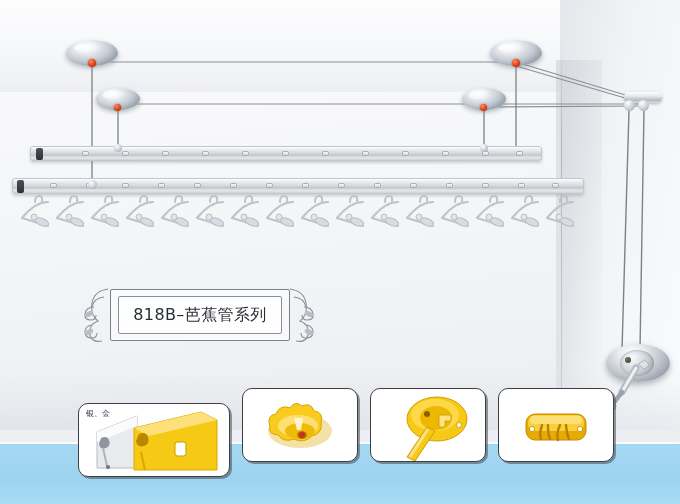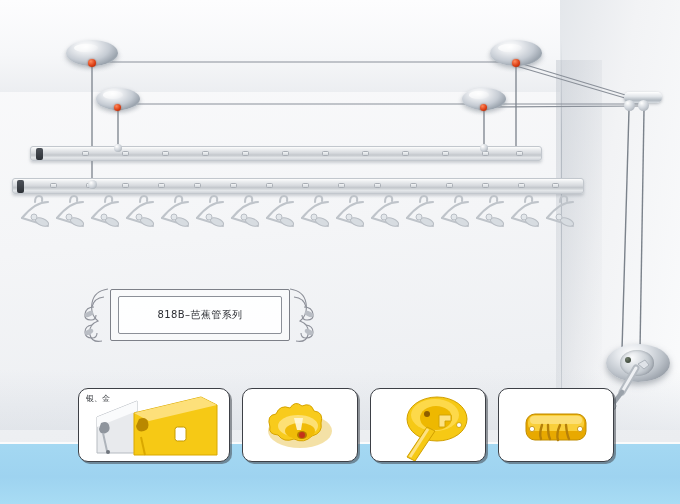--- a/index.html
+++ b/index.html
@@ -74,30 +74,30 @@
   .winder .dot{position:absolute;border-radius:50%;
     background:radial-gradient(circle at 35% 30%,#6f7a6a,#2f3a2d);}
 
   
   .plate{position:absolute;left:78px;top:285px;width:242px;height:58px;}
   .plate-outer{position:absolute;left:32px;top:4px;width:178px;height:50px;
     border:1.6px solid #7d8088;border-radius:2px;background:rgba(255,255,255,.55);}
   .plate-inner{position:absolute;left:40px;top:11px;width:162px;height:36px;
     border:1.2px solid #8c9098;border-radius:2px;background:rgba(255,255,255,.85);
     display:flex;align-items:center;justify-content:center;}
-  .plate-text{font-size:10px;color:#2b2d33;letter-spacing:.4px;white-space:nowrap;
+  .plate-text{font-size:16px;color:#2b2d33;letter-spacing:.4px;white-space:nowrap;
     font-family:"DejaVu Sans","Liberation Sans",sans-serif;}
   .flourish{position:absolute;top:0;width:46px;height:58px;}
 
   
   .thumbs{position:absolute;left:78px;top:388px;display:flex;gap:12px;}
   .thumb{width:114px;height:72px;background:#ffffff;border:1.4px solid #3d4046;
     border-radius:10px;position:relative;overflow:hidden;
     box-shadow:2px 2px 0 rgba(70,75,82,.55);}
-  .thumb.wide{width:150px;}
+  .thumb.wide{width:150px;margin-top:15px;}
   .thumb-label{position:absolute;left:7px;top:4px;font-size:8px;color:#3a3d42;
     font-family:"DejaVu Sans","Liberation Sans",sans-serif;}
 
   
   .features{position:absolute;left:504px;top:430px;width:172px;}
   .feat{display:flex;align-items:flex-start;margin-bottom:2.5px;font-size:6.6px;
     color:#2f3338;line-height:1.45;white-space:nowrap;
     font-family:"DejaVu Sans","Liberation Sans",sans-serif;}
   .feat .bul{display:inline-block;width:4px;height:4px;border:.8px solid #444;
     margin:1.4px 2.5px 0 0;flex:none;box-sizing:border-box;}

